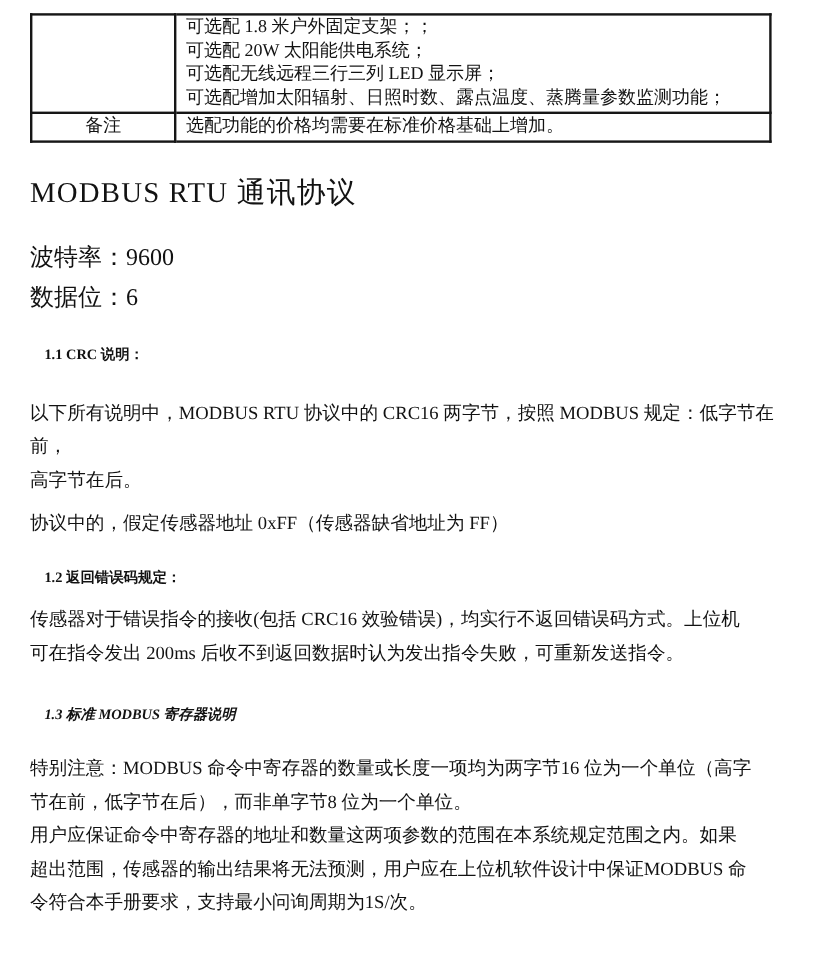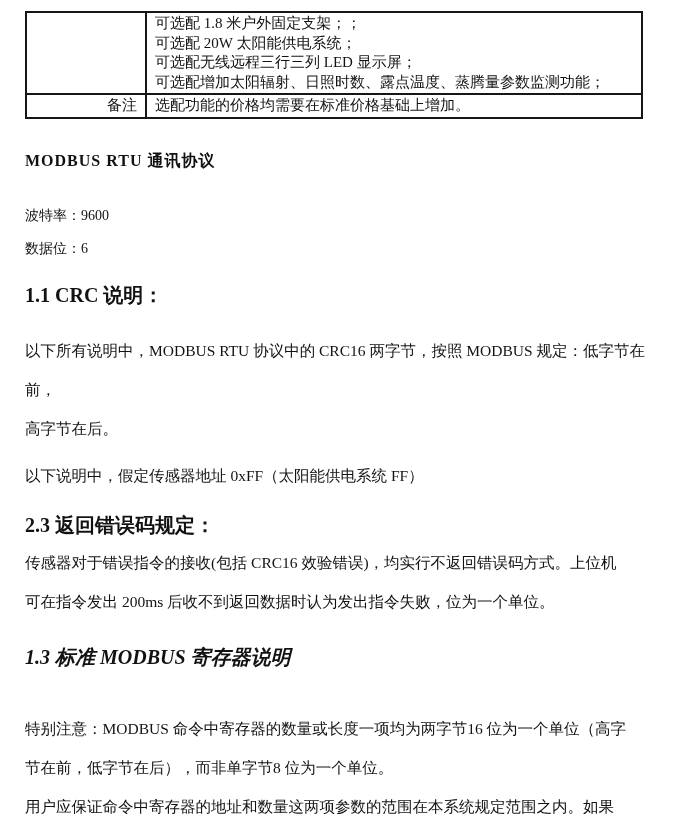--- a/index.html
+++ b/index.html
@@ -27,57 +27,57 @@
   }
   table.spec-table td {
     border: 2px solid #161616;
     font-size: 15px;
     line-height: 19.5px;
     padding: 1px 8px;
     vertical-align: middle;
   }
   td.col-label {
     width: 102px;
-    text-align: right;
+    text-align: center;
   }
   td.col-value { text-align: left; }
   .lines { white-space: pre-line; margin-left: 28px; }
 
   h1.doc-title {
     margin: 26px 0 0 0;
-    font-size: 16px;
+    font-size: 24px;
     line-height: 32px;
-    font-weight: 700;
+    font-weight: 400;
     letter-spacing: 1px;
   }
   p.param {
     margin: 0;
-    font-size: 14px;
+    font-size: 20px;
     line-height: 33px;
   }
   p.param-first { margin-top: 22px; }
 
   h2.sec {
-    margin: 0;
-    font-size: 20px;
+    margin: 12px;
+    font-size: 12px;
     line-height: 20px;
     font-weight: 700;
   }
   h2.sec-1 { margin-top: 20px; }
   h2.sec-2 { margin-top: 20px; }
   h2.sec-3 { margin-top: 26px; font-style: italic; }
 
   p.body {
     margin: 0;
     font-size: 15.5px;
-    line-height: 39px;
+    line-height: 28px;
   }
   p.mt26 { margin-top: 26px; }
   p.mt8  { margin-top: 8px; }
-  p.mt30 { margin-top: 42px; }
+  p.mt30 { margin-top: 22px; }
   p.mt0  { margin-top: 0; }
 </style>
 </head>
 <body>
 
 <div class="page">
 
   <table class="spec-table">
     <tbody>
       <tr>
@@ -95,25 +95,25 @@
   </table>
 
   <h1 class="doc-title">MODBUS RTU 通讯协议</h1>
 
   <p class="param param-first">波特率：9600</p>
   <p class="param">数据位：6</p>
 
   <h2 class="sec sec-1">1.1 CRC 说明：</h2>
   <p class="body lines mt26">以下所有说明中，MODBUS RTU 协议中的 CRC16 两字节，按照 MODBUS 规定：低字节在前，
 高字节在后。</p>
-  <p class="body mt8">以下说明中，假定传感器地址 0xFF（太阳能供电系统 FF）</p>
+  <p class="body mt8">协议中的，假定传感器地址 0xFF（传感器缺省地址为 FF）</p>
 
-  <h2 class="sec sec-2">2.3 返回错误码规定：</h2>
+  <h2 class="sec sec-2">1.2 返回错误码规定：</h2>
   <p class="body lines mt8">传感器对于错误指令的接收(包括 CRC16 效验错误)，均实行不返回错误码方式。上位机
-可在指令发出 200ms 后收不到返回数据时认为发出指令失败，位为一个单位。</p>
+可在指令发出 200ms 后收不到返回数据时认为发出指令失败，可重新发送指令。</p>
 
   <h2 class="sec sec-3">1.3 标准 MODBUS 寄存器说明</h2>
   <p class="body lines mt30">特别注意：MODBUS 命令中寄存器的数量或长度一项均为两字节16 位为一个单位（高字
 节在前，低字节在后），而非单字节8 位为一个单位。</p>
   <p class="body lines mt0">用户应保证命令中寄存器的地址和数量这两项参数的范围在本系统规定范围之内。如果
 超出范围，传感器的输出结果将无法预测，用户应在上位机软件设计中保证MODBUS 命
 令符合本手册要求，支持最小问询周期为1S/次。</p>
 
 </div>
 

